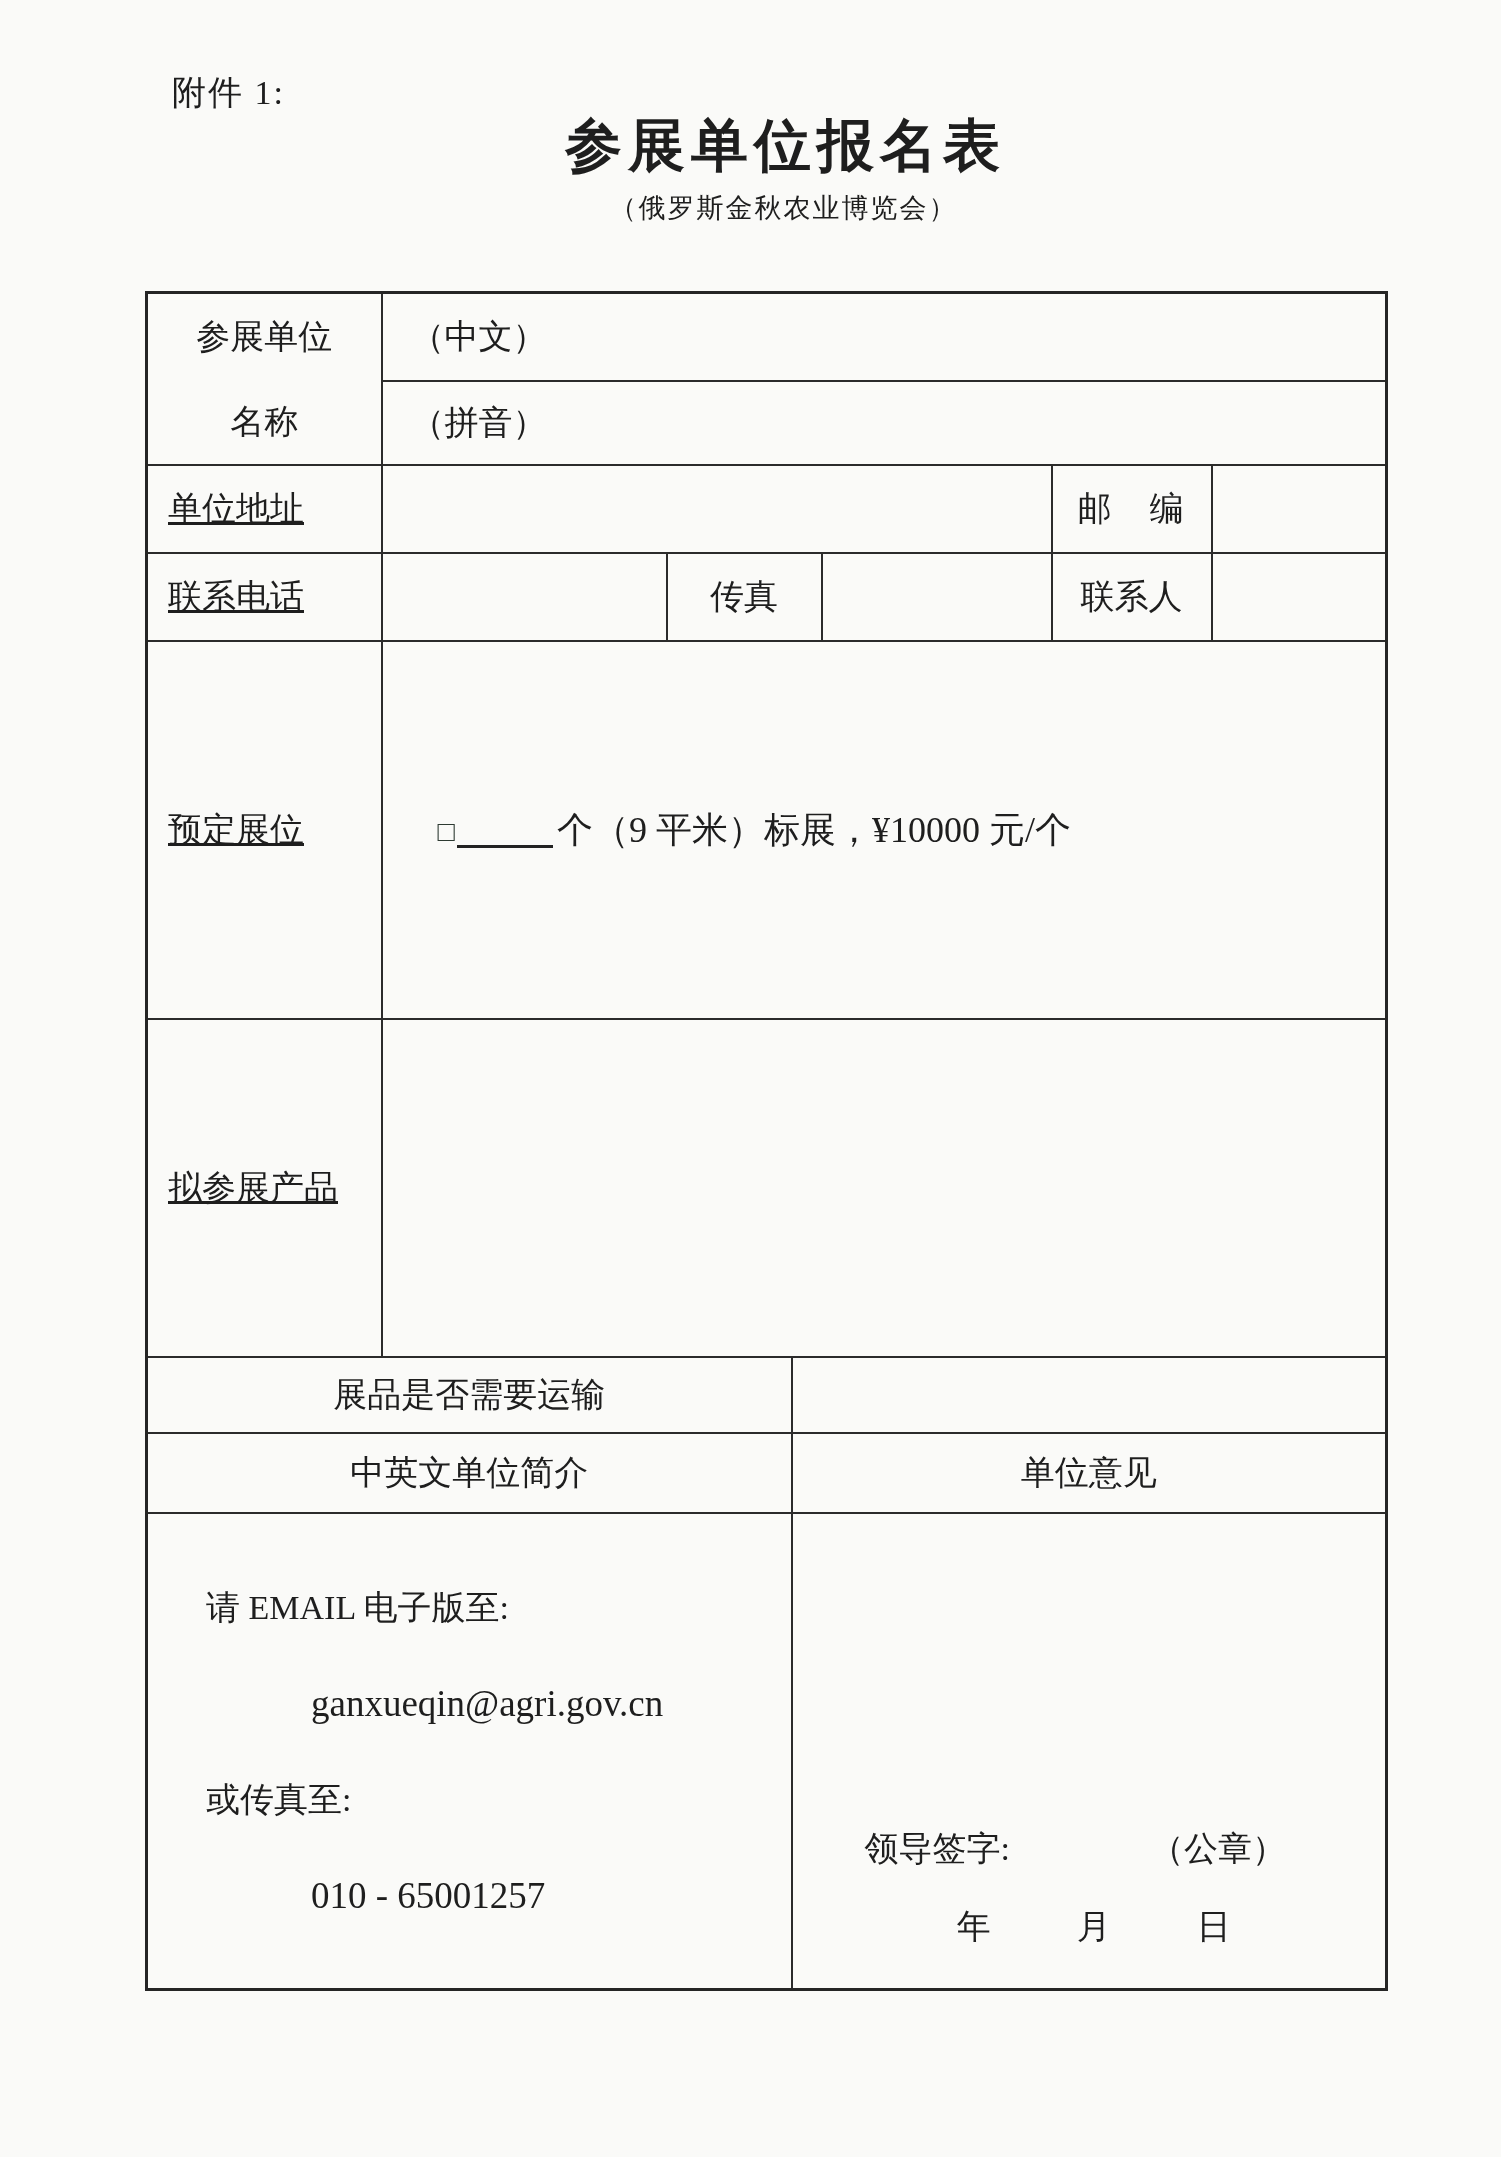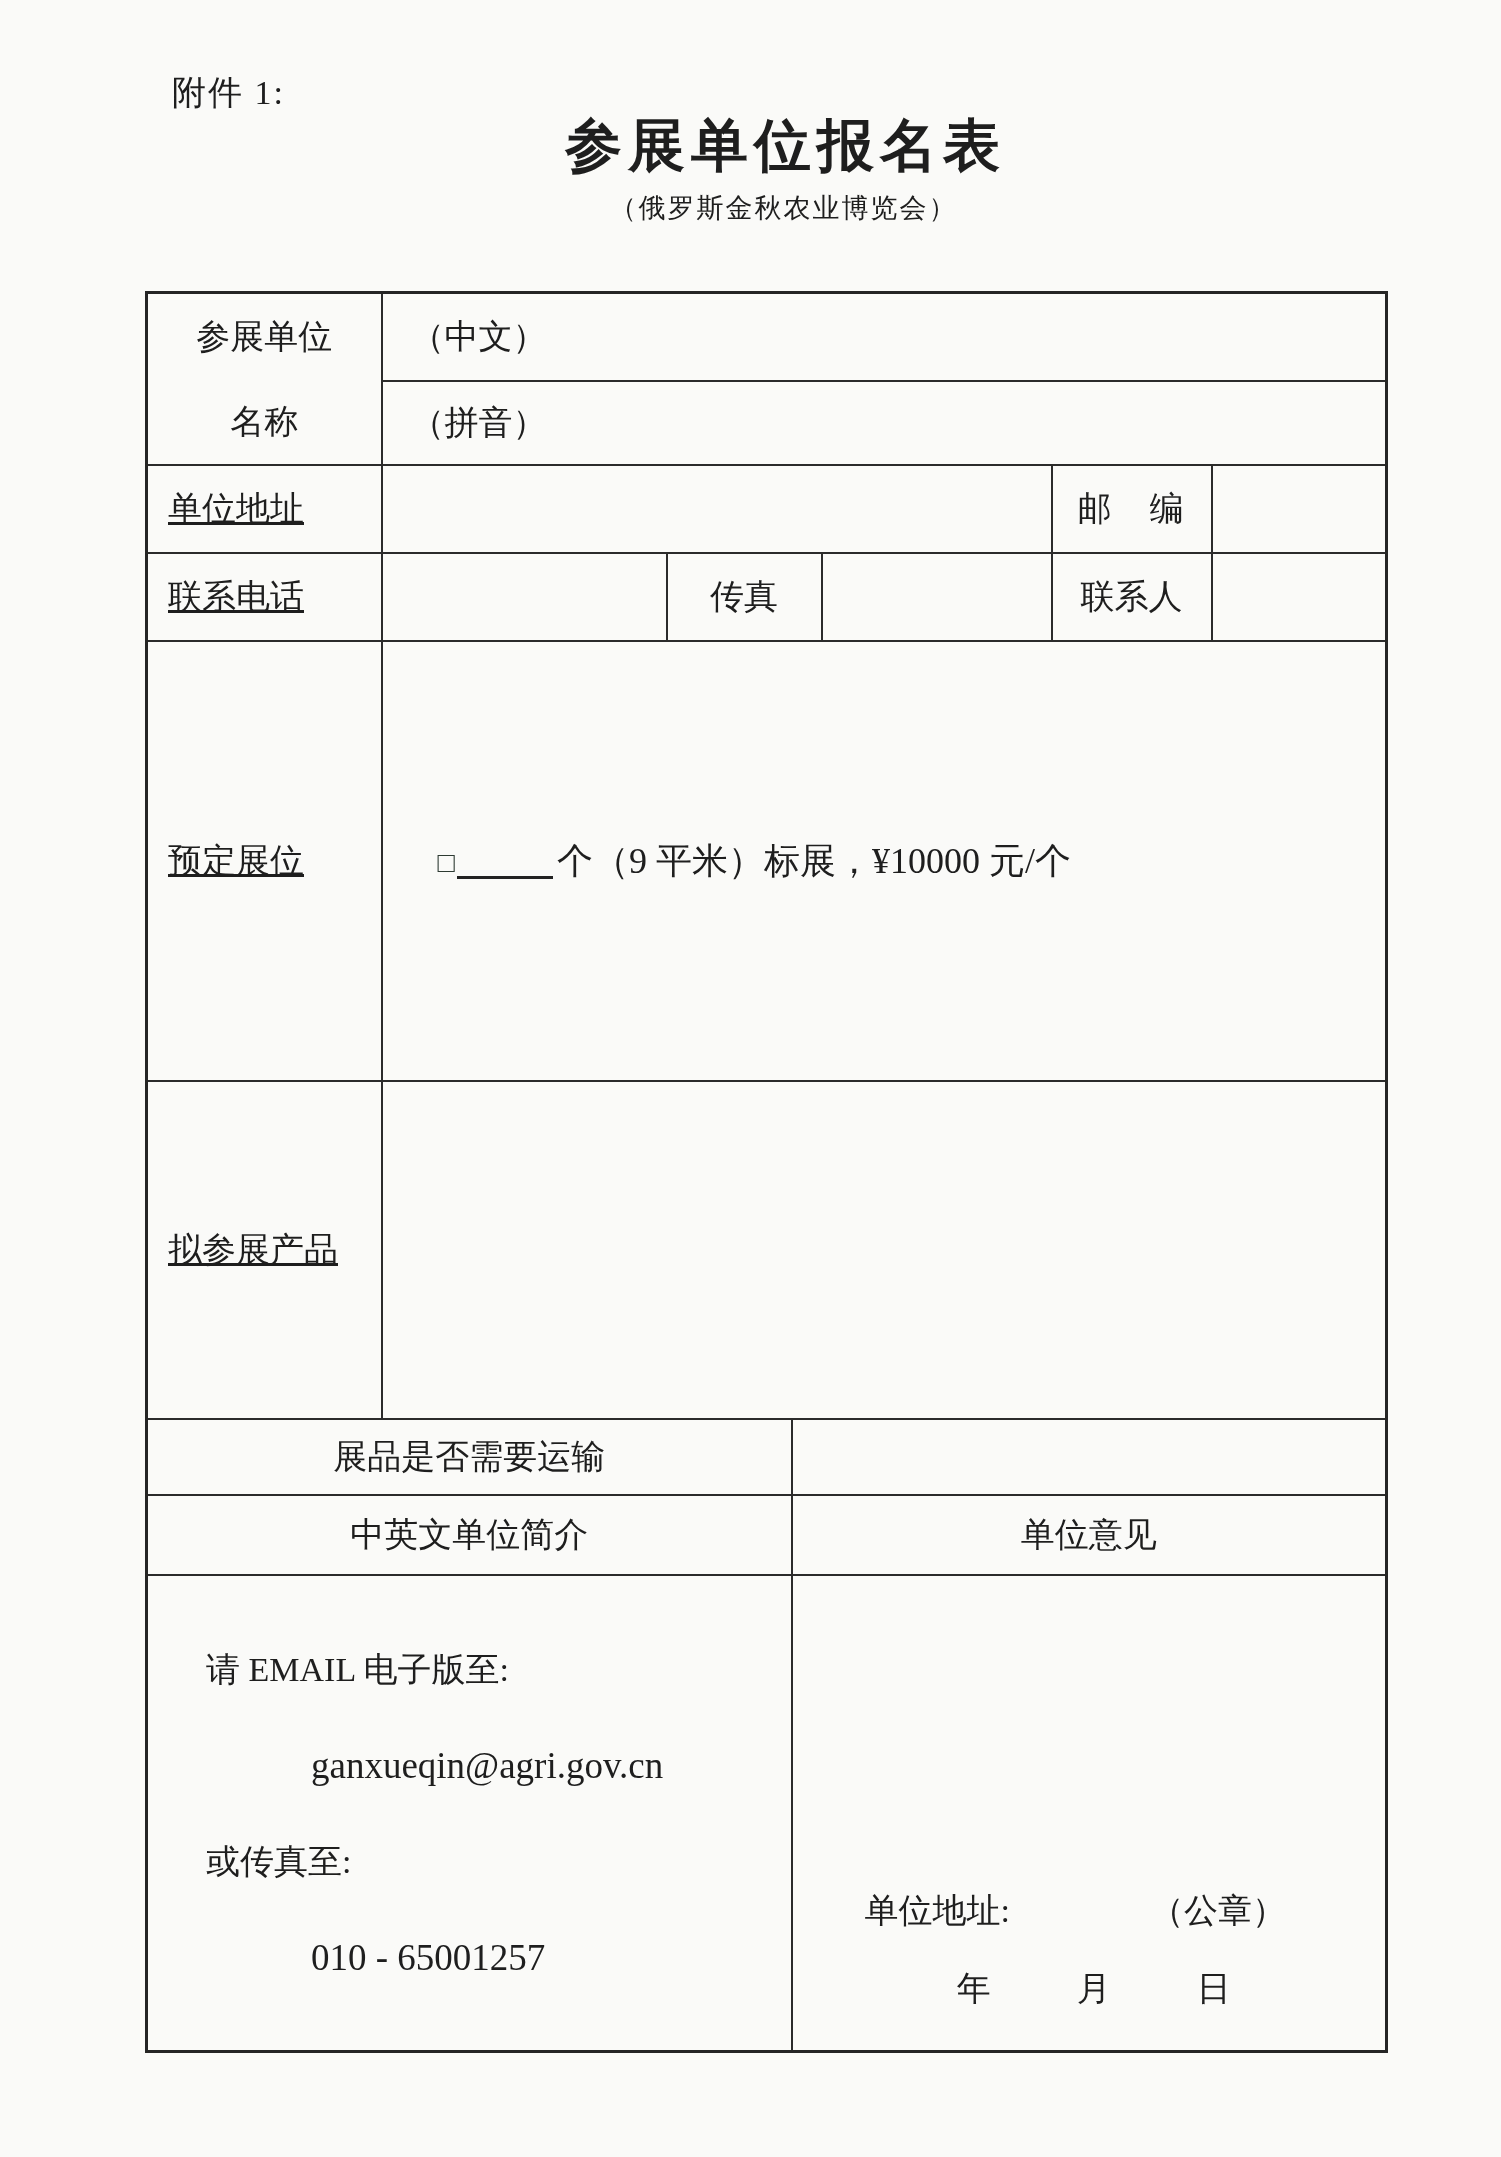--- a/index.html
+++ b/index.html
@@ -33,21 +33,21 @@
   }
   td{
     border:2px solid #2b2b2b;
     padding:0;
     font-size:34px;
     vertical-align:middle;
     overflow:hidden;
   }
   tr.r1{height:83px;}  tr.r2{height:78px;margin-left:41px;}
   tr.r3{height:88px;}  tr.r4{height:88px;padding-left:12px;}
-  tr.r5{height:440px;} tr.r6{height:338px;}
+  tr.r5{height:378px;} tr.r6{height:338px;}
   tr.r7{height:76px;}  tr.r8{height:80px;font-family:Liberation Mono, monospace;}
   tr.r9{height:436px;}
   .cell-left{text-align:left;padding-left:20px;text-decoration:underline;}
   .cell-center{text-align:center;}
   .stacked-label{
     display:flex;flex-direction:column;justify-content:space-around;
     align-items:center;height:170px;
   }
   .value-cell{text-align:left;padding-left:28px;}
   .booth-cell{text-align:left;padding-left:55px;font-size:36px;}
@@ -157,21 +157,21 @@
         <div class="submit-inner">
           <div class="submit-line-cn">请 EMAIL 电子版至:</div>
           <div class="submit-line-latin">ganxueqin@agri.gov.cn</div>
           <div class="submit-line-cn">或传真至:</div>
           <div class="submit-line-latin">010 - 65001257</div>
         </div>
       </td>
       <td colspan="4" class="sign-cell">
         <div class="sign-inner">
           <div class="sign-line">
-            <span>单位地址:</span><span class="seal-label">（公章）</span>
+            <span>领导签字:</span><span class="seal-label">（公章）</span>
           </div>
           <div class="date-line">年　月　日</div>
         </div>
       </td>
     </tr>
   </tbody>
     </table>
 
 </div>
 

